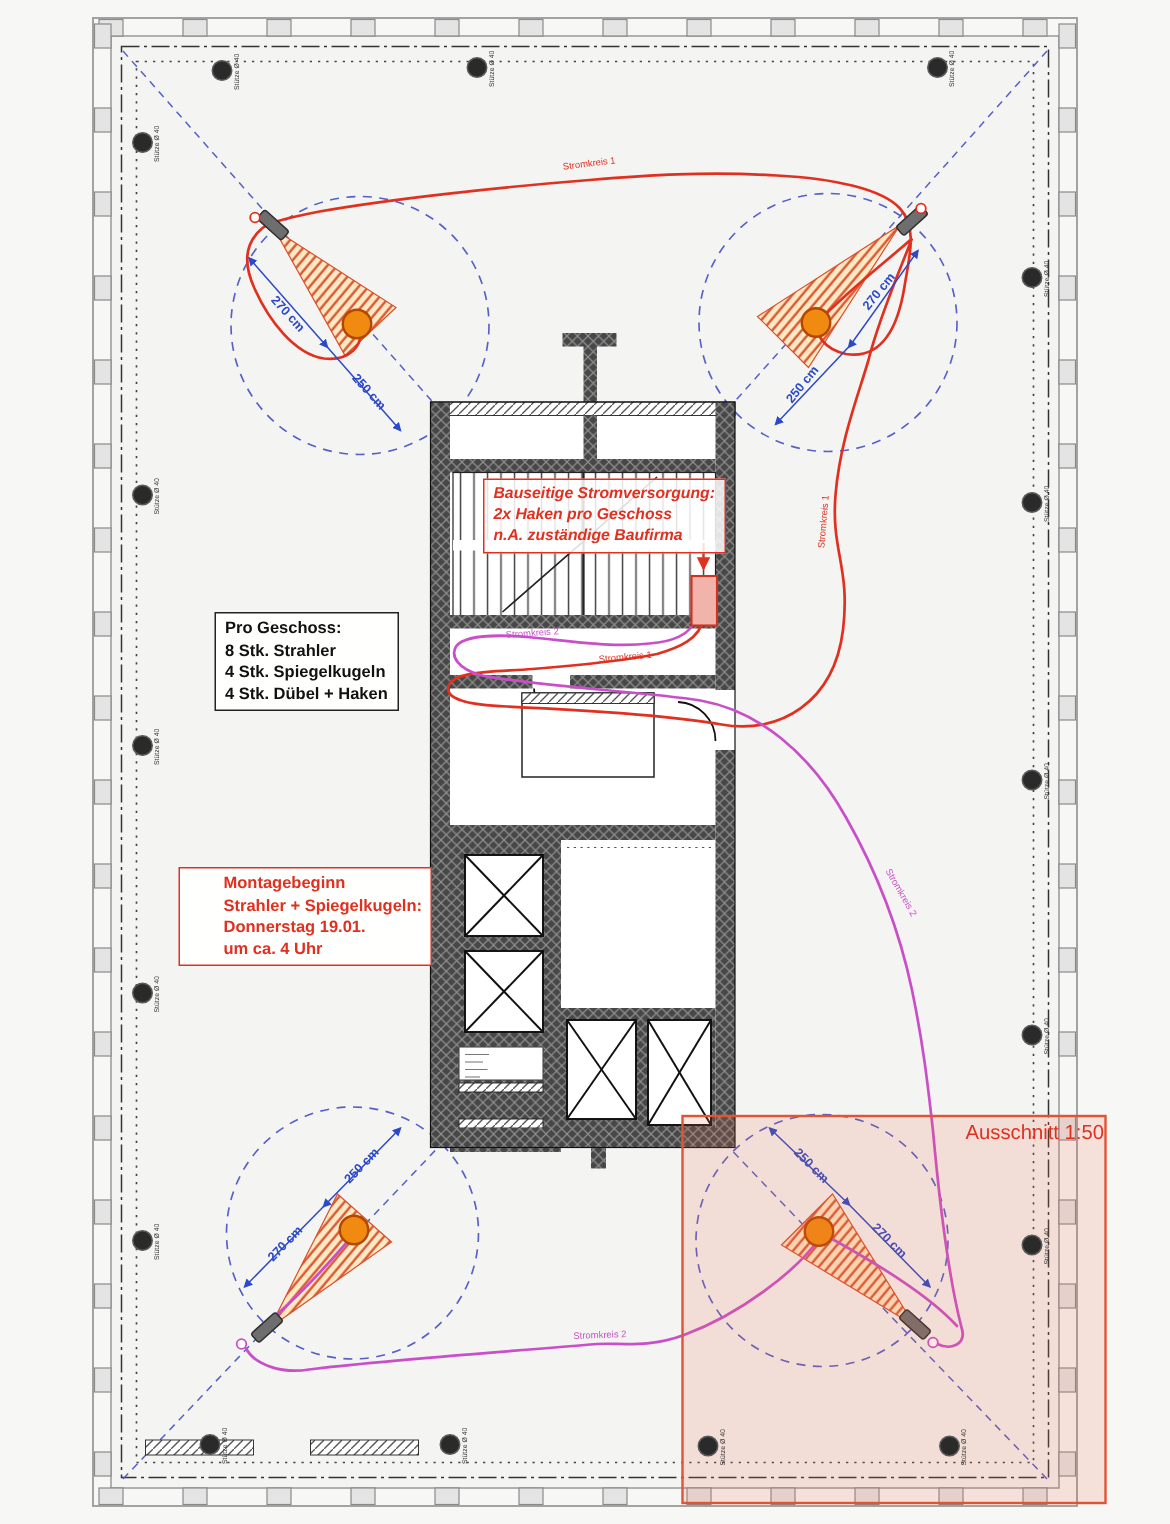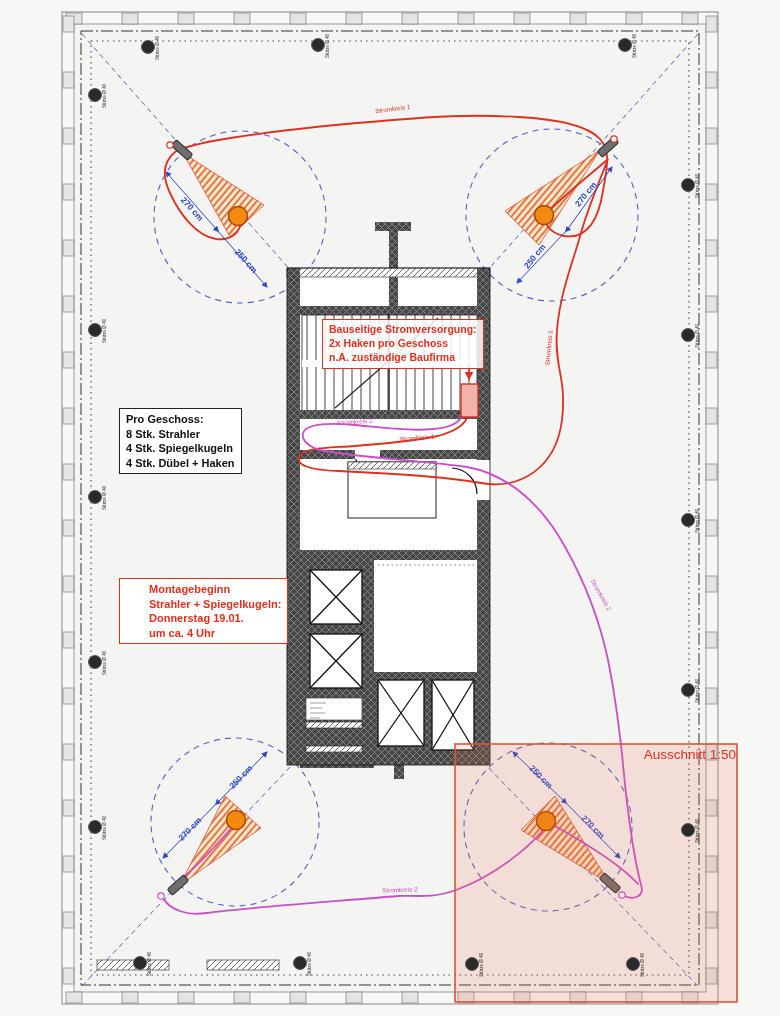--- a/index.html
+++ b/index.html
@@ -16,23 +16,23 @@
   .coltx{fill:#333;font:4.6px "Liberation Sans",sans-serif;}
   .spotc{stroke:#5560c8;stroke-dasharray:6 5;fill:none;stroke-width:1.1;}
   .diag{stroke:#5560c8;stroke-dasharray:5 4;fill:none;stroke-width:1;}
   .wall{fill:url(#xh);}
   .band{fill:url(#dh);stroke:#222;stroke-width:.6;}
   .thin{stroke:#111;fill:none;}
   
   .note{position:absolute;background:rgba(255,255,255,.93);font-weight:bold;
         font-size:11px;line-height:1.32;padding:3px 6px;white-space:nowrap;}
   .note div{display:block;}
-  .black{color:#111;border:1.6px solid #222;}
+  .black{color:#111;border:1.6px solid #222;margin-left:24px;}
   .red{color:var(--c1);border:1.6px solid var(--c1);}
-  #power-note{font-size:10.5px;background:rgba(255,255,255,.85);}
+  #power-note{font-size:10.5px;background:rgba(255,255,255,.85);font-style:italic;}
   #ausschnitt-label{position:absolute;left:558px;top:747px;width:178px;text-align:right;
         color:var(--c1);font-weight:normal;font-size:13.5px;}
 </style>
 </head>
 <body>
 
 <div id="stage">
 
 <svg id="plan" width="780" height="1016" viewBox="0 0 780 1016">
   <defs>

